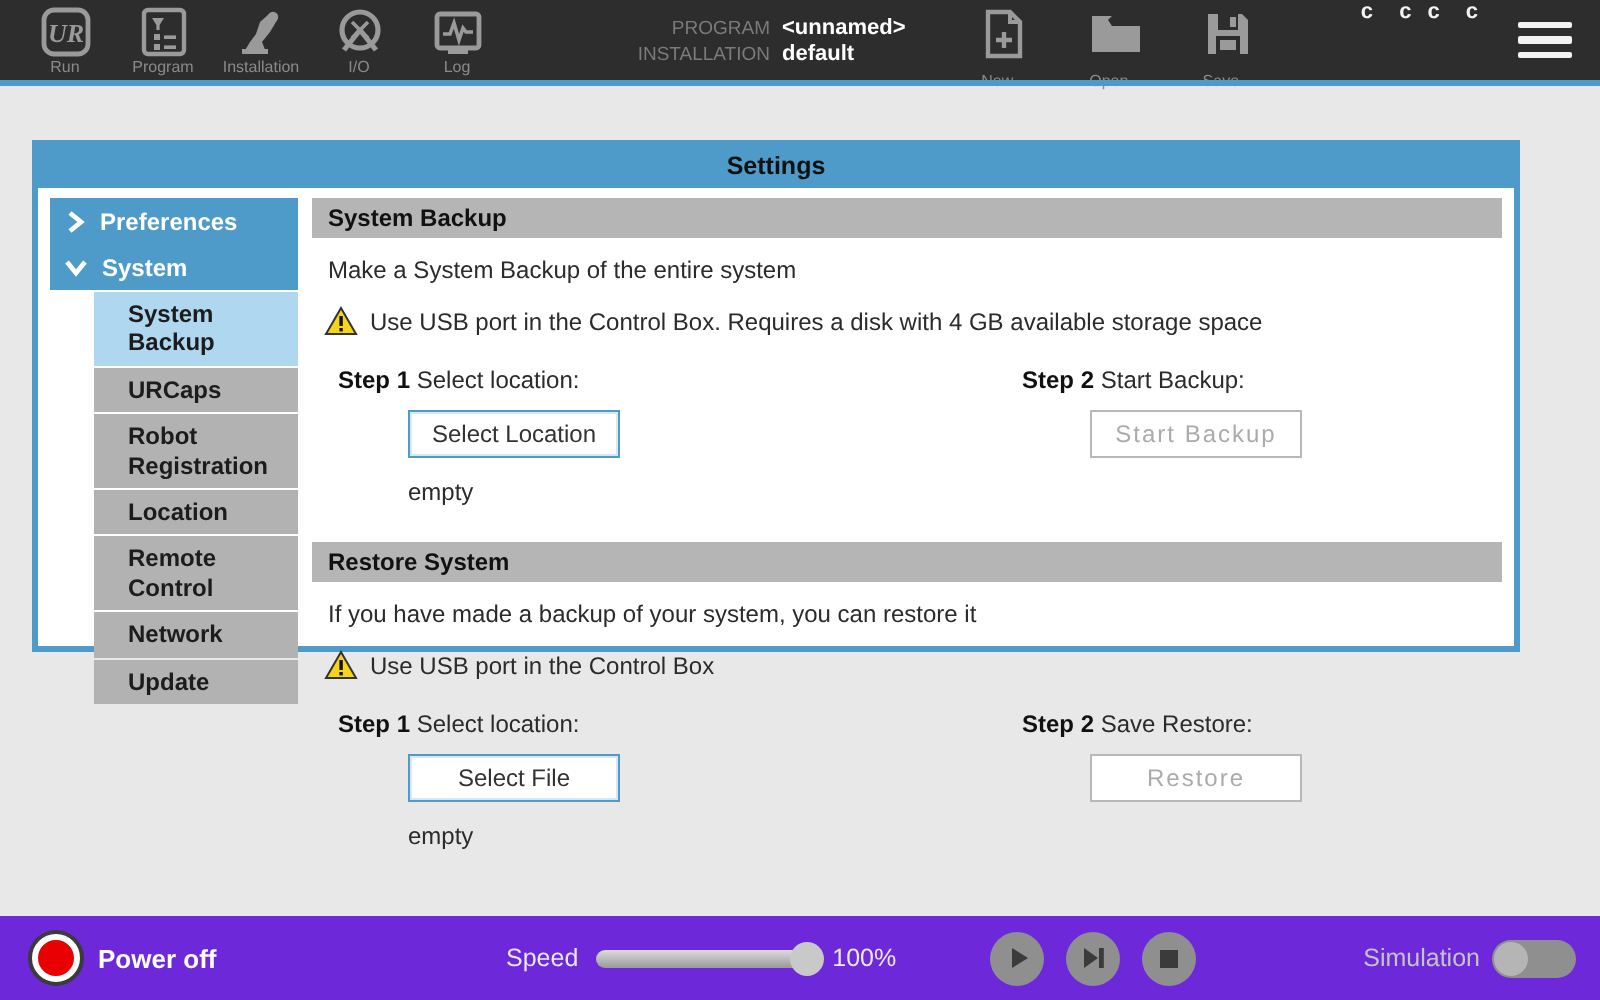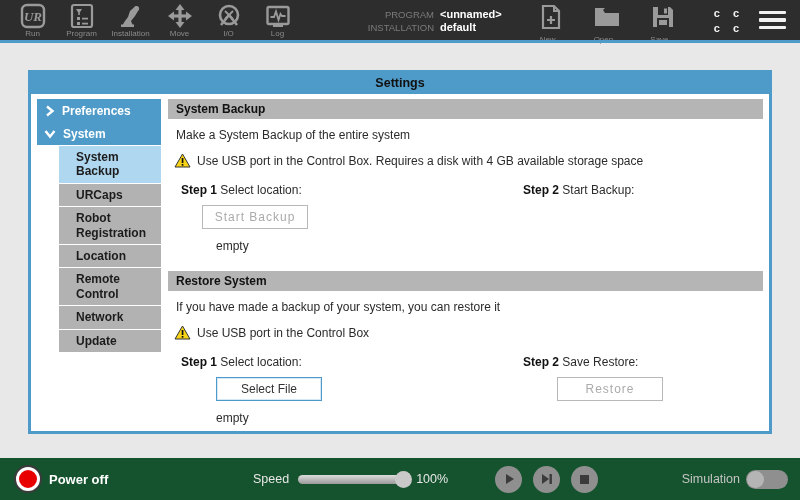--- a/index.html
+++ b/index.html
@@ -13,27 +13,27 @@
   .nav-tab { width:49px; display:flex; flex-direction:column; align-items:center; justify-content:flex-start; padding-top:3px; cursor:pointer; }
   .nav-tab .ticon { height:26px; display:flex; align-items:center; justify-content:center; }
   .nav-tab .tlabel { font-size:8px; color:#8a8a8a; margin-top:0px; white-space:nowrap; }
   .prog-block { display:flex; flex-direction:column; justify-content:center; margin-left:60px; gap:1px; }
   .prog-row { display:flex; align-items:baseline; }
   .prog-label { width:72px; text-align:right; font-size:9.5px; color:#7b7b7b; }
   .prog-value { font-size:11px; color:#fff; font-weight:bold; margin-left:6px; white-space:nowrap; }
   .file-actions { display:flex; margin-left:28px; gap:14px; }
   .file-action { width:42px; display:flex; flex-direction:column; align-items:center; justify-content:flex-start; padding-top:4px; cursor:pointer; }
   .file-action .tlabel { font-size:8px; color:#8a8a8a; margin-top:1px; }
-  .cc-block { margin-left:auto; margin-right:8px; display:flex; flex-direction:column; justify-content:center; gap:3px; }
+  .cc-block { margin-left:auto; margin-right:8px; display:flex; flex-direction:row; justify-content:center; gap:3px; }
   .cc-row { color:#f2f2f2; font-size:11px; font-weight:bold; letter-spacing:5px; line-height:12px; }
   .hamburger { width:40px; display:flex; flex-direction:column; align-items:center; justify-content:center; gap:4px; margin-right:8px; cursor:pointer; }
   .hamburger span { display:block; width:27px; height:3.5px; background:#f2f2f2; border-radius:1px; }
 
   
-  .dialog { position:absolute; left:28px; top:70px; width:744px; height:364px; background:#fff; border:3px solid #4e9ac9; }
+  .dialog { position:absolute; left:16px; top:70px; width:744px; height:256px; background:#fff; border:3px solid #4e9ac9; }
   .dialog-title { height:21px; background:#4e9ac9; color:#111; font-weight:bold; font-size:12.5px; text-align:center; line-height:21px; }
   .dialog-body { position:relative; display:flex; height:337px; padding:5px 6px 6px 6px; }
 
   
   .sidebar { width:124px; position:relative; flex:none; }
   .side-parent { height:23px; background:#4e9ac9; color:#fff; font-weight:bold; font-size:12px; display:flex; align-items:center; padding-left:7px; cursor:pointer; }
   .side-parent svg { margin-right:7px; flex:none; }
   .side-sub { margin-left:22px; background:#b2b2b2; color:#1c1c1c; font-weight:bold; font-size:12px; padding:4px 2px 4px 17px; line-height:1.2; margin-top:1px; cursor:pointer; }
   .side-sub.selected { background:#b0d7f0; }
   .exit-btn { position:absolute; left:0; bottom:2px; width:124px; height:22px; background:#4e9ac9; color:#111; font-weight:bold; font-size:12px; text-align:center; line-height:22px; cursor:pointer; }
@@ -52,21 +52,21 @@
   .ur-btn { width:106px; height:24px; background:#fff; font-size:12px; font-family:"Liberation Sans",sans-serif; cursor:pointer; }
   .ur-btn.enabled { border:1px solid #4e9ac9; color:#333; box-shadow:0 0 0 1px #d6e8f5 inset; }
   .ur-btn.disabled { border:1px solid #b8b8b8; color:#ababab; letter-spacing:1px; }
   .btn-cell-left { padding-left:48px; }
   .btn-cell-right { padding-left:34px; }
   .empty-val { font-size:12px; color:#2b2b2b; margin:10px 0 0 48px; }
   .section-gap { height:16px; }
   .backup-pad { height:18px; }
 
   
-  .footer { position:absolute; left:0; top:458px; width:800px; height:42px; background:#14532d; }
+  .footer { position:absolute; left:0; top:458px; width:800px; height:42px; background:#6d28d9; }
   .power-group { position:absolute; left:16px; top:0; height:42px; display:flex; align-items:center; cursor:pointer; }
   .power-dot { width:24px; height:24px; border-radius:50%; background:#e80000; border:3.5px solid #fff; box-shadow:0 0 0 2px #3b3b3b; }
   .power-label { color:#fff; font-weight:bold; font-size:13px; margin-left:9px; }
   .speed-group { position:absolute; left:253px; top:0; height:42px; display:flex; align-items:center; }
   .speed-label { color:#e8e8e8; font-size:12.5px; margin-right:9px; }
   .speed-track { position:relative; width:112px; height:9px; border-radius:5px; background:linear-gradient(#dcdcdc,#9a9a9a); }
   .speed-thumb { position:absolute; right:-2px; top:-4px; width:17px; height:17px; border-radius:50%; background:#c9c9c9; }
   .speed-value { color:#e8e8e8; font-size:12.5px; margin-left:6px; }
   .transport { position:absolute; left:495px; top:0; height:42px; display:flex; align-items:center; gap:11px; }
   .tbtn { width:27px; height:27px; border-radius:50%; background:#8f8f8f; display:flex; align-items:center; justify-content:center; cursor:pointer; }
@@ -108,33 +108,20 @@
             <path d="M4 23 L15 23 L13 18 L17 13 L20 8 C22 5 19 2 16.5 4 L12 8 L10 14 L7 18 Z" fill="#9a9a9a"></path>
             <circle cx="18.5" cy="5.5" r="2.6" fill="#9a9a9a"></circle>
             <rect x="3" y="21.5" width="13" height="2.5" fill="#9a9a9a"></rect>
           </svg>
       </span>
       <span class="tlabel">Installation</span>
     </div>
     <div class="nav-tab">
       <span class="ticon">
         <svg width="26" height="26" viewBox="0 0 26 26">
-            <path d="M13 1 L17.5 7 L8.5 7 Z" fill="#9a9a9a"></path>
-            <path d="M13 25 L8.5 19 L17.5 19 Z" fill="#9a9a9a"></path>
-            <path d="M1 13 L7 8.5 L7 17.5 Z" fill="#9a9a9a"></path>
-            <path d="M25 13 L19 17.5 L19 8.5 Z" fill="#9a9a9a"></path>
-            <rect x="11.4" y="6" width="3.2" height="14" fill="#9a9a9a"></rect>
-            <rect x="6" y="11.4" width="14" height="3.2" fill="#9a9a9a"></rect>
-          </svg>
-      </span>
-      <span class="tlabel">Move</span>
-    </div>
-    <div class="nav-tab">
-      <span class="ticon">
-        <svg width="26" height="26" viewBox="0 0 26 26">
             <circle cx="13" cy="12" r="9" fill="none" stroke="#9a9a9a" stroke-width="2.6"></circle>
             <path d="M13 12 L5 22" stroke="#9a9a9a" stroke-width="2.6" fill="none"></path>
             <path d="M13 12 L21 22" stroke="#9a9a9a" stroke-width="2.6" fill="none"></path>
             <path d="M9 8 L17 16 M17 8 L9 16" stroke="#9a9a9a" stroke-width="1.8"></path>
           </svg>
       </span>
       <span class="tlabel">I/O</span>
     </div>
     <div class="nav-tab">
       <span class="ticon">
@@ -242,20 +229,21 @@
               <rect x="7.7" y="5" width="1.7" height="5" fill="#111"></rect>
               <rect x="7.7" y="11" width="1.7" height="1.7" fill="#111"></rect>
             </svg>
           <span class="warning-text">Use USB port in the Control Box. Requires a disk with 4 GB available storage space</span>
         </div>
         <div class="steps-grid">
           <div class="step-label"><b>Step 1</b><span> Select location:</span></div>
           <div class="step-label" style="padding-left:0;"><b>Step 2</b><span> Start Backup:</span></div>
         </div>
         <div class="btn-row">
+          <div class="btn-cell-left"><button class="ur-btn enabled">Select Location</button></div>
           <div class="btn-cell-right"><button class="ur-btn disabled">Start Backup</button></div>
         </div>
         <div class="empty-val">empty</div>
         <div class="backup-pad"></div>
       </div>
 
       <div class="section-gap"></div>
 
       <div>
         <div class="section-header">Restore System</div>

